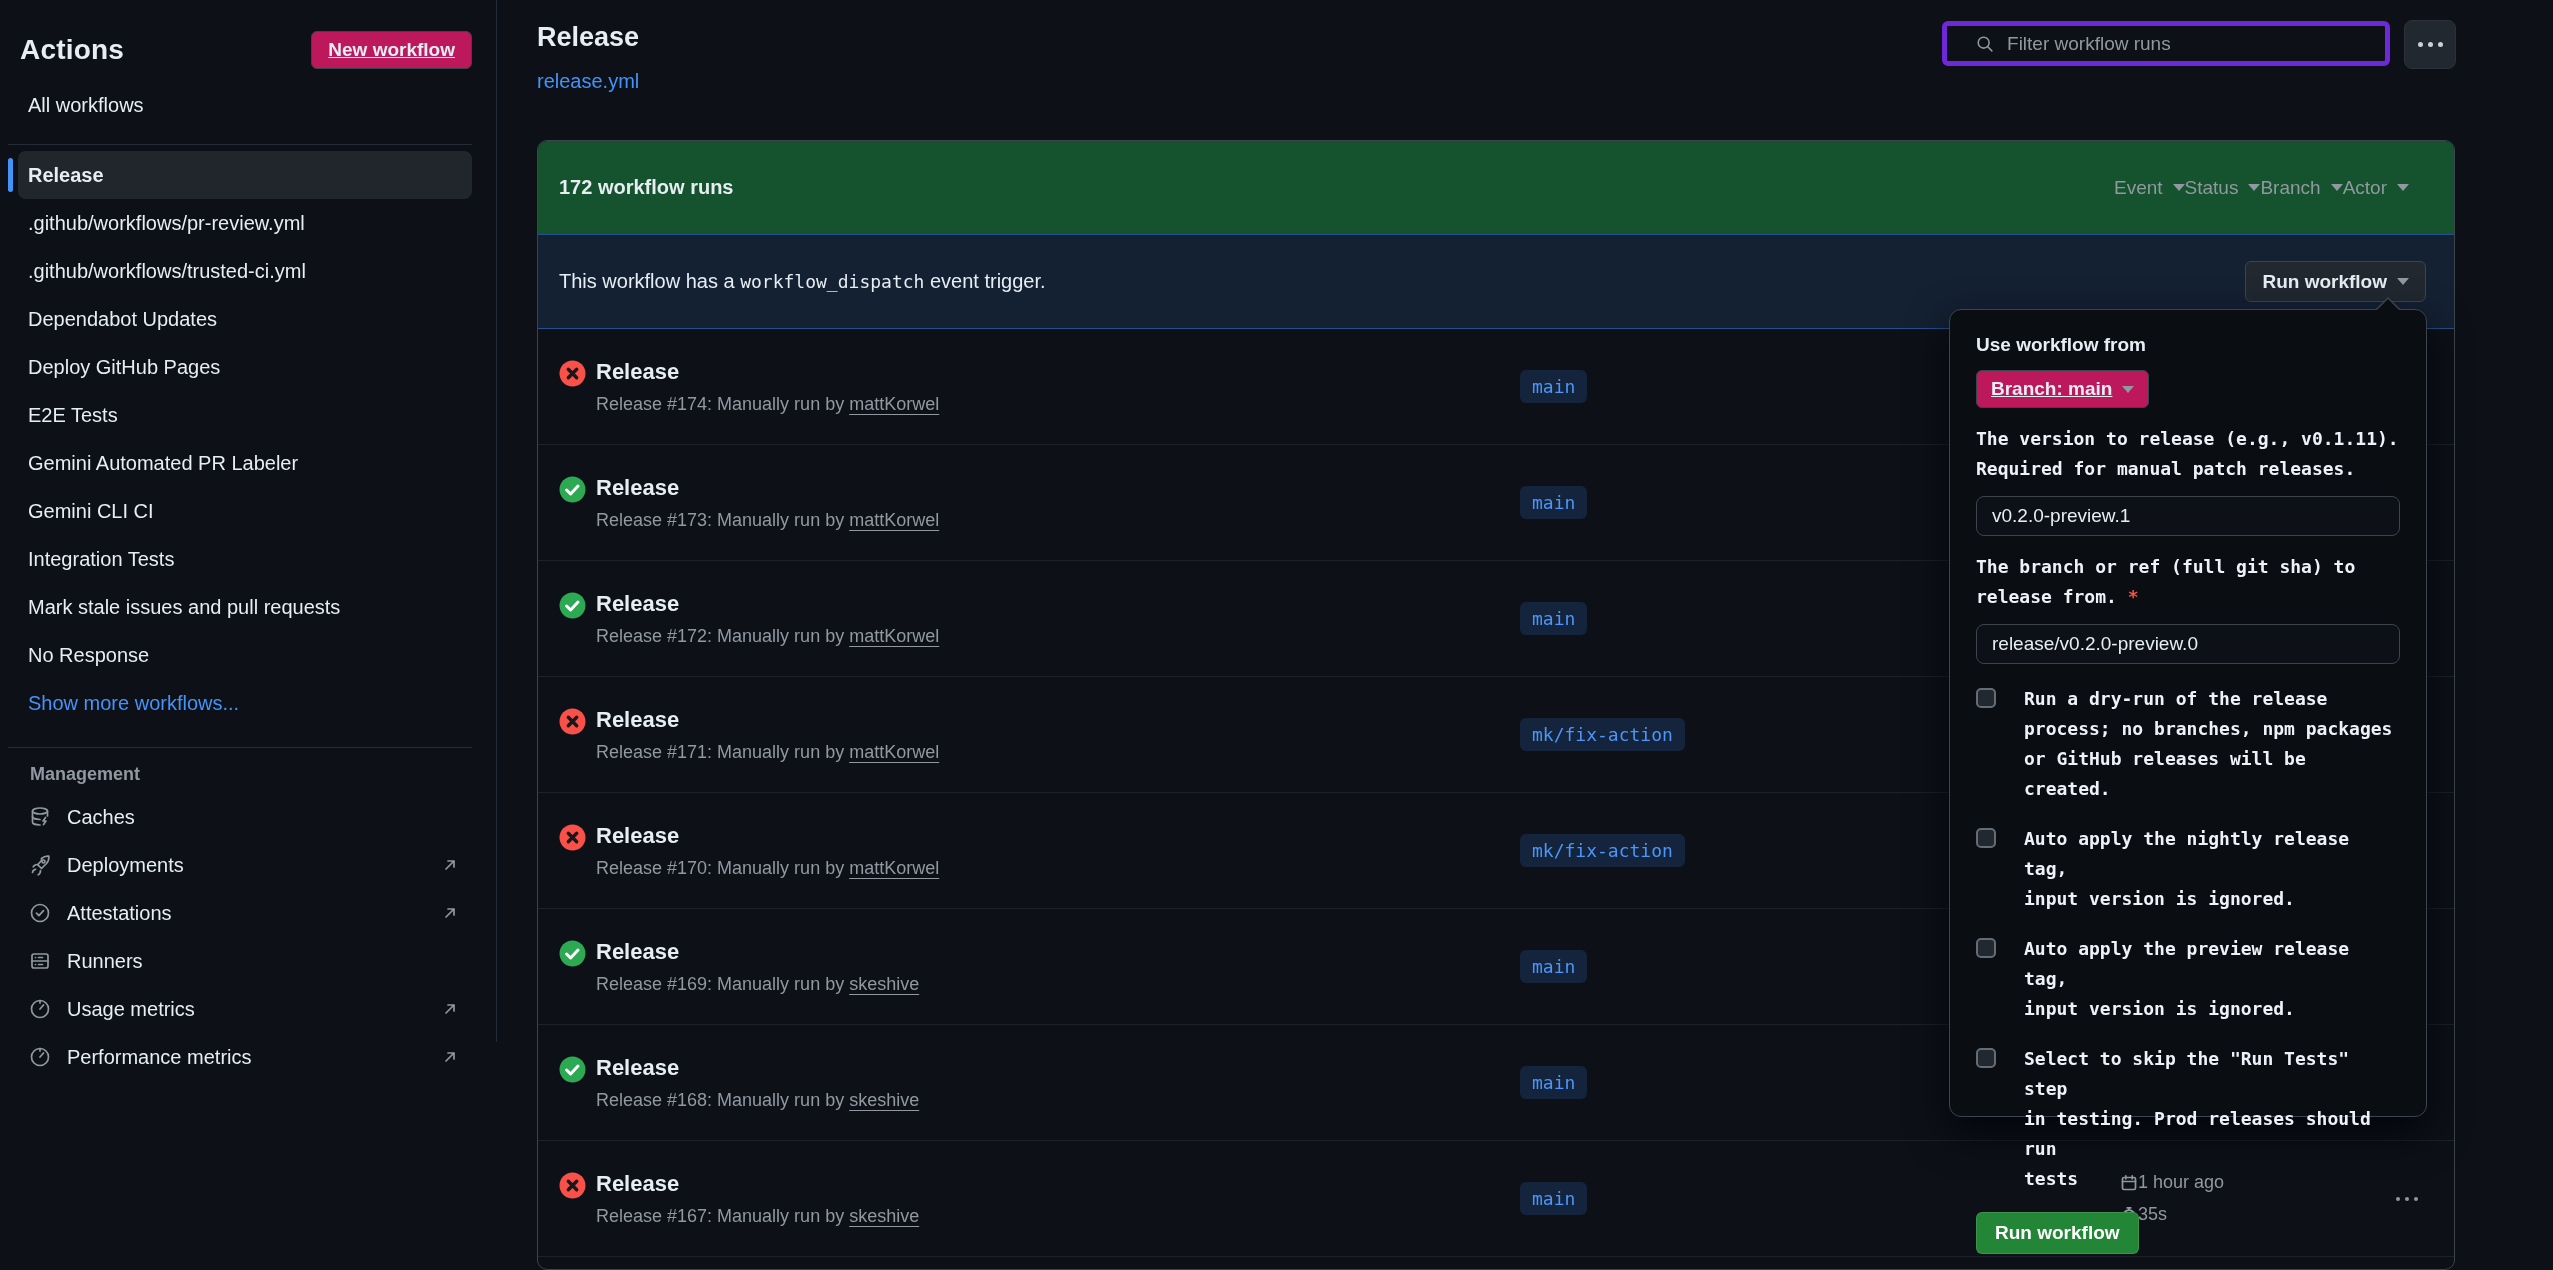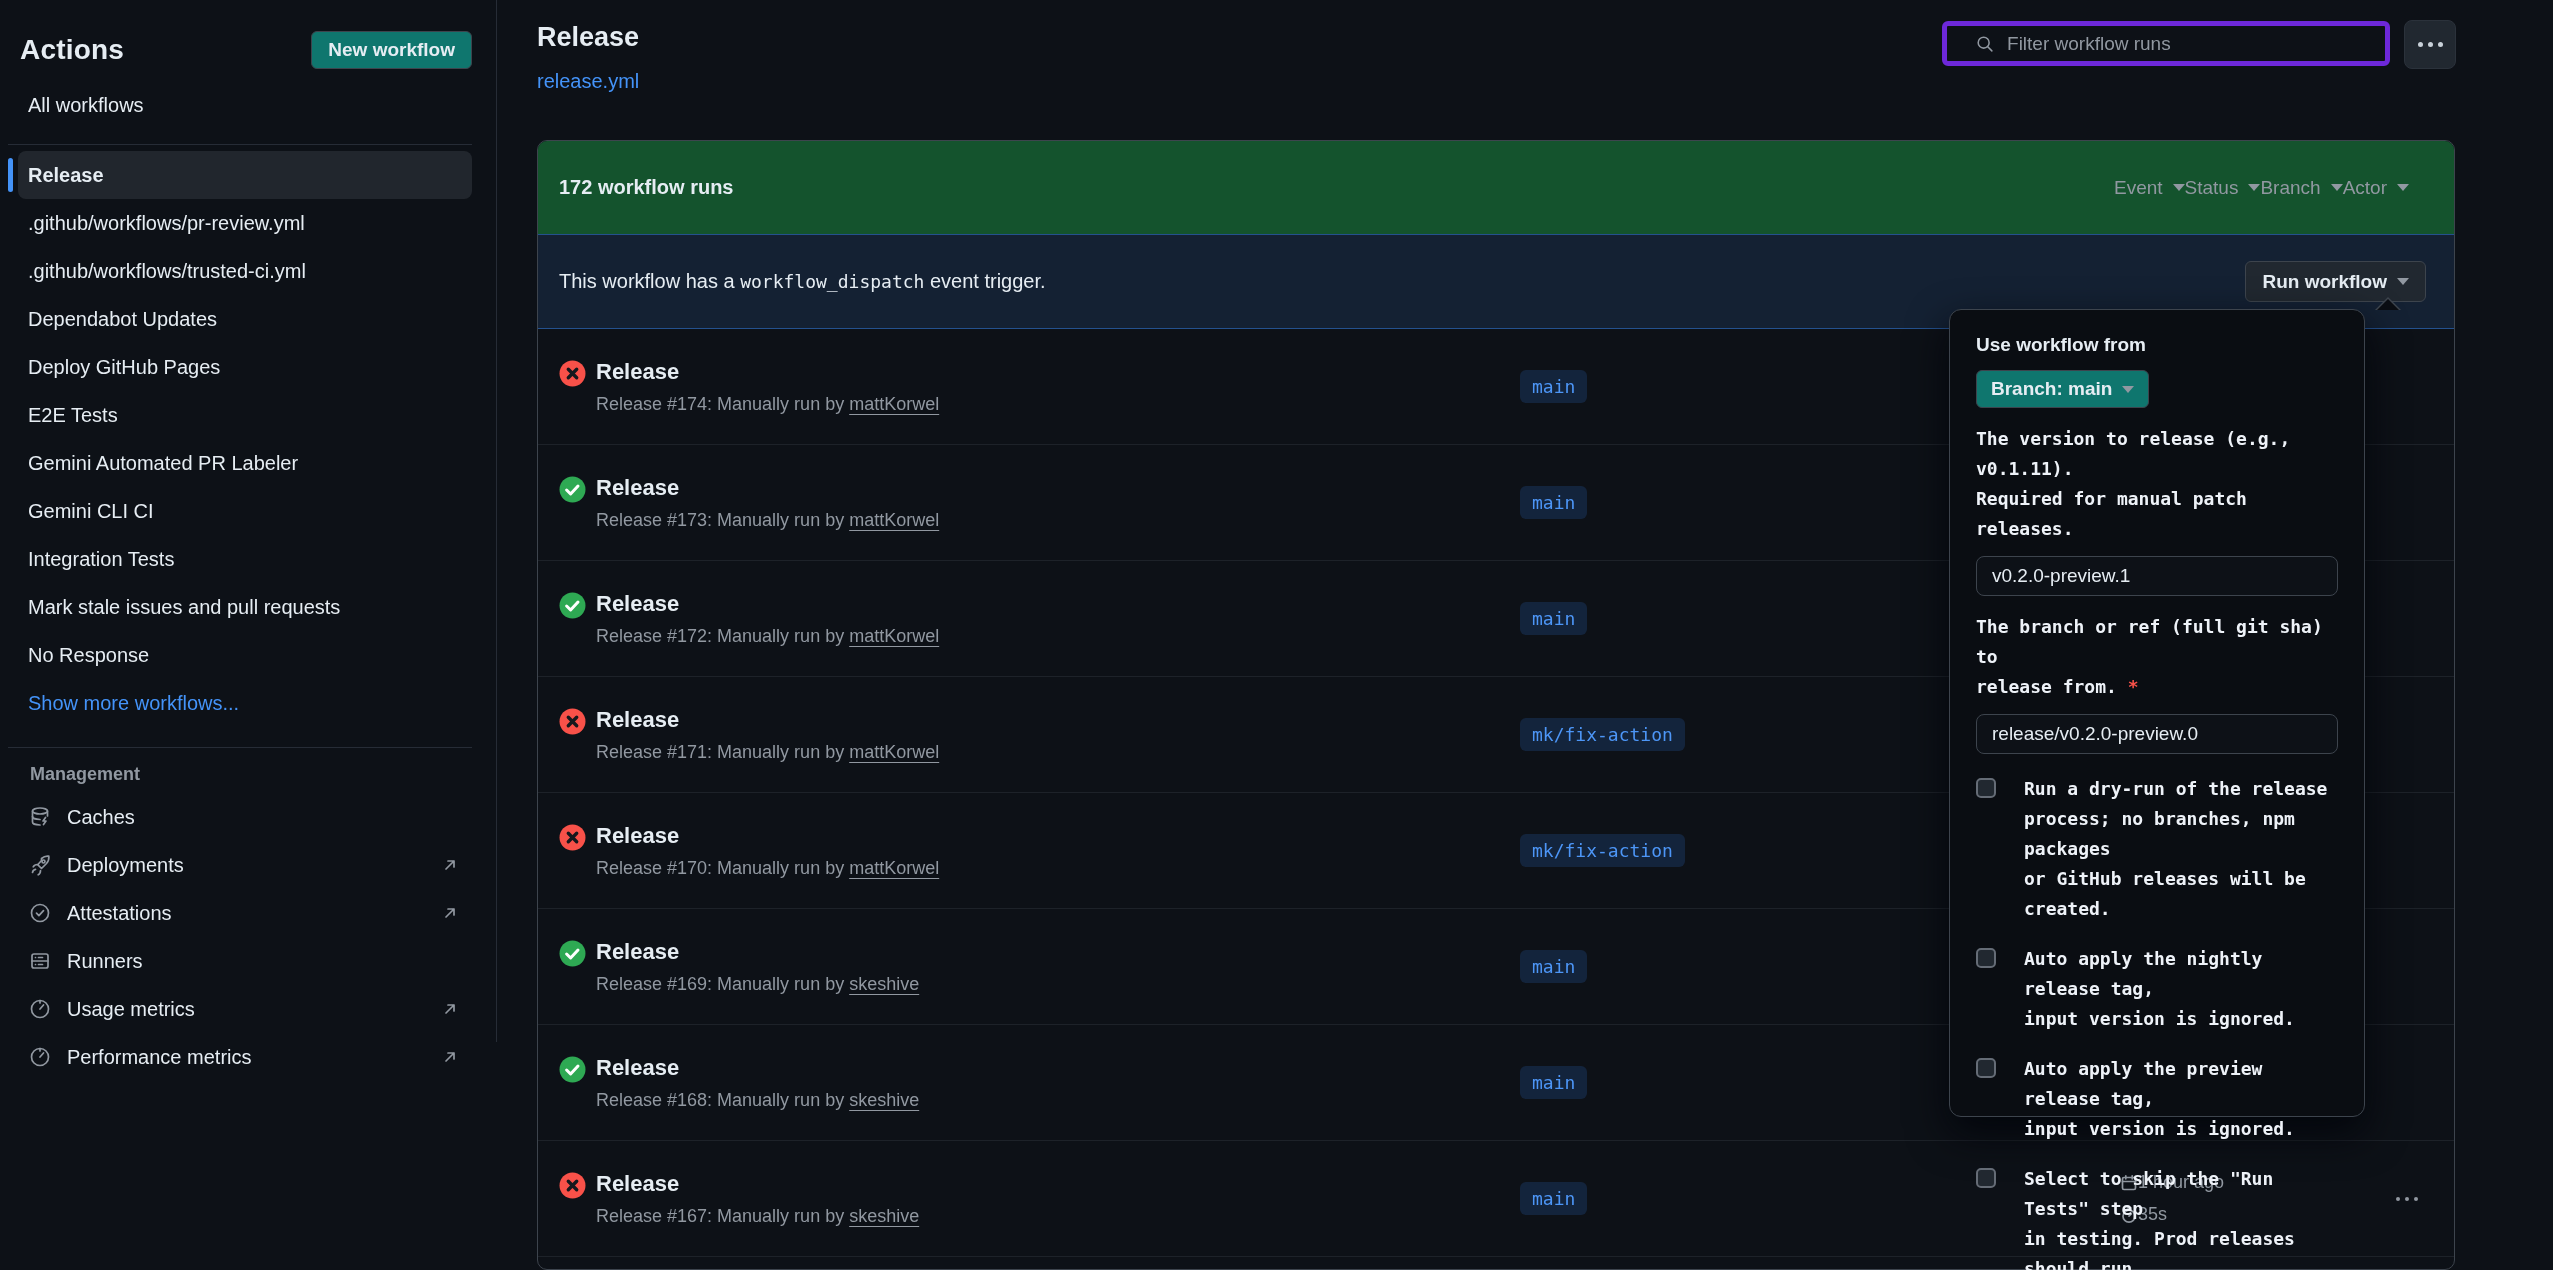--- a/index.html
+++ b/index.html
@@ -2,23 +2,23 @@
 <html><head>
 <meta charset="utf-8">
 <style>
   html,body{margin:0;padding:0;background:#0d1117;width:2553px;height:1270px;overflow:hidden;
     font-family:"Liberation Sans",sans-serif;color:#e6edf3;-webkit-font-smoothing:antialiased;}
   
   .sidebar{position:absolute;left:0;top:0;width:497px;height:1042px;border-right:1px solid #262c36;
     box-sizing:border-box;padding:18px 24px 0 20px;background:#0d1117;}
   .sb-header{display:flex;justify-content:space-between;align-items:center;margin-top:10px;height:44px;}
   .sb-title{font-size:28px;font-weight:700;letter-spacing:.2px;}
-  .btn-secondary{background:#0f766e;border:1px solid #3d444d;border-radius:6px;color:#e6edf3;
+  .btn-secondary{background:#be185d;border:1px solid #3d444d;border-radius:6px;color:#e6edf3;
     font-size:19px;font-weight:600;padding:0 16px;height:38px;display:inline-flex;align-items:center;cursor:pointer;
-    font-family:"Liberation Sans",sans-serif;}
+    font-family:"Liberation Sans",sans-serif;text-decoration:underline;}
   .sb-item-plain{margin-top:14px;height:38px;display:flex;align-items:center;padding-left:8px;font-size:20px;}
   .sb-divider{border:none;border-top:1px solid #262c36;margin:20px 0 6px -12px;}
   .wf-item{position:relative;height:48px;display:flex;align-items:center;padding-left:10px;margin-left:-2px;
     border-radius:8px;font-size:20px;color:#e6edf3;cursor:pointer;}
   .wf-item.selected{background:rgba(101,108,118,0.24);font-weight:700;}
   .wf-item.selected::before{content:'';position:absolute;left:-10px;top:7px;bottom:7px;width:5px;border-radius:3px;background:#4493f8;}
   .wf-item.link{color:#4493f8;}
   .section-label{color:#9198a1;font-size:18px;font-weight:600;margin:16px 0 8px 10px;}
   .mgmt-item{height:48px;display:flex;align-items:center;gap:15px;padding-left:8px;font-size:20px;cursor:pointer;border-radius:8px;}
   .mgmt-item svg{flex:none;}
@@ -61,21 +61,21 @@
   .run-sub{font-size:18px;color:#9198a1;margin-top:9px;}
   .run-actor{text-decoration:underline;text-underline-offset:4px;cursor:pointer;}
   .branch-badge{display:inline-block;font-family:"DejaVu Sans Mono",monospace;font-size:18px;color:#4d96f7;
     background:rgba(56,139,253,0.16);padding:6px 12px;border-radius:6px;cursor:pointer;}
   .run-meta{position:relative;height:100%;display:flex;flex-direction:column;justify-content:center;gap:11px;
     color:#9198a1;font-size:18px;}
   .meta-line{display:flex;align-items:center;gap:0;}
   .row-kebab{position:absolute;right:36px;top:50%;transform:translateY(-50%);display:flex;gap:5px;cursor:pointer;}
   .row-kebab .dot{background:#9198a1;width:4px;height:4px;}
   
-  .popover{position:absolute;left:1949px;top:309px;width:416px;height:808px;box-sizing:border-box;background:#0a0d12;
+  .popover{position:absolute;left:1949px;top:309px;width:478px;height:808px;box-sizing:border-box;background:#0a0d12;
     border:1px solid #3d444d;border-radius:12px;box-shadow:0 16px 40px rgba(1,4,9,0.85);z-index:10;
     padding:24px 26px 18px 26px;}
   .popover::before{content:'';position:absolute;top:-13px;left:425px;border-style:solid;border-width:0 13px 13px 13px;
     border-color:transparent transparent #3d444d transparent;}
   .popover::after{content:'';position:absolute;top:-11px;left:427px;border-style:solid;border-width:0 11px 11px 11px;
     border-color:transparent transparent #0a0d12 transparent;}
   .pop-heading{font-size:19px;font-weight:700;margin:0 0 14px 0;}
   .branch-btn{height:38px;padding:0 14px;margin-bottom:16px;}
   .mono-help{font-family:"DejaVu Sans Mono",monospace;font-weight:700;font-size:18px;line-height:30px;
     white-space:pre-line;color:#eef2f8;margin-bottom:12px;}

